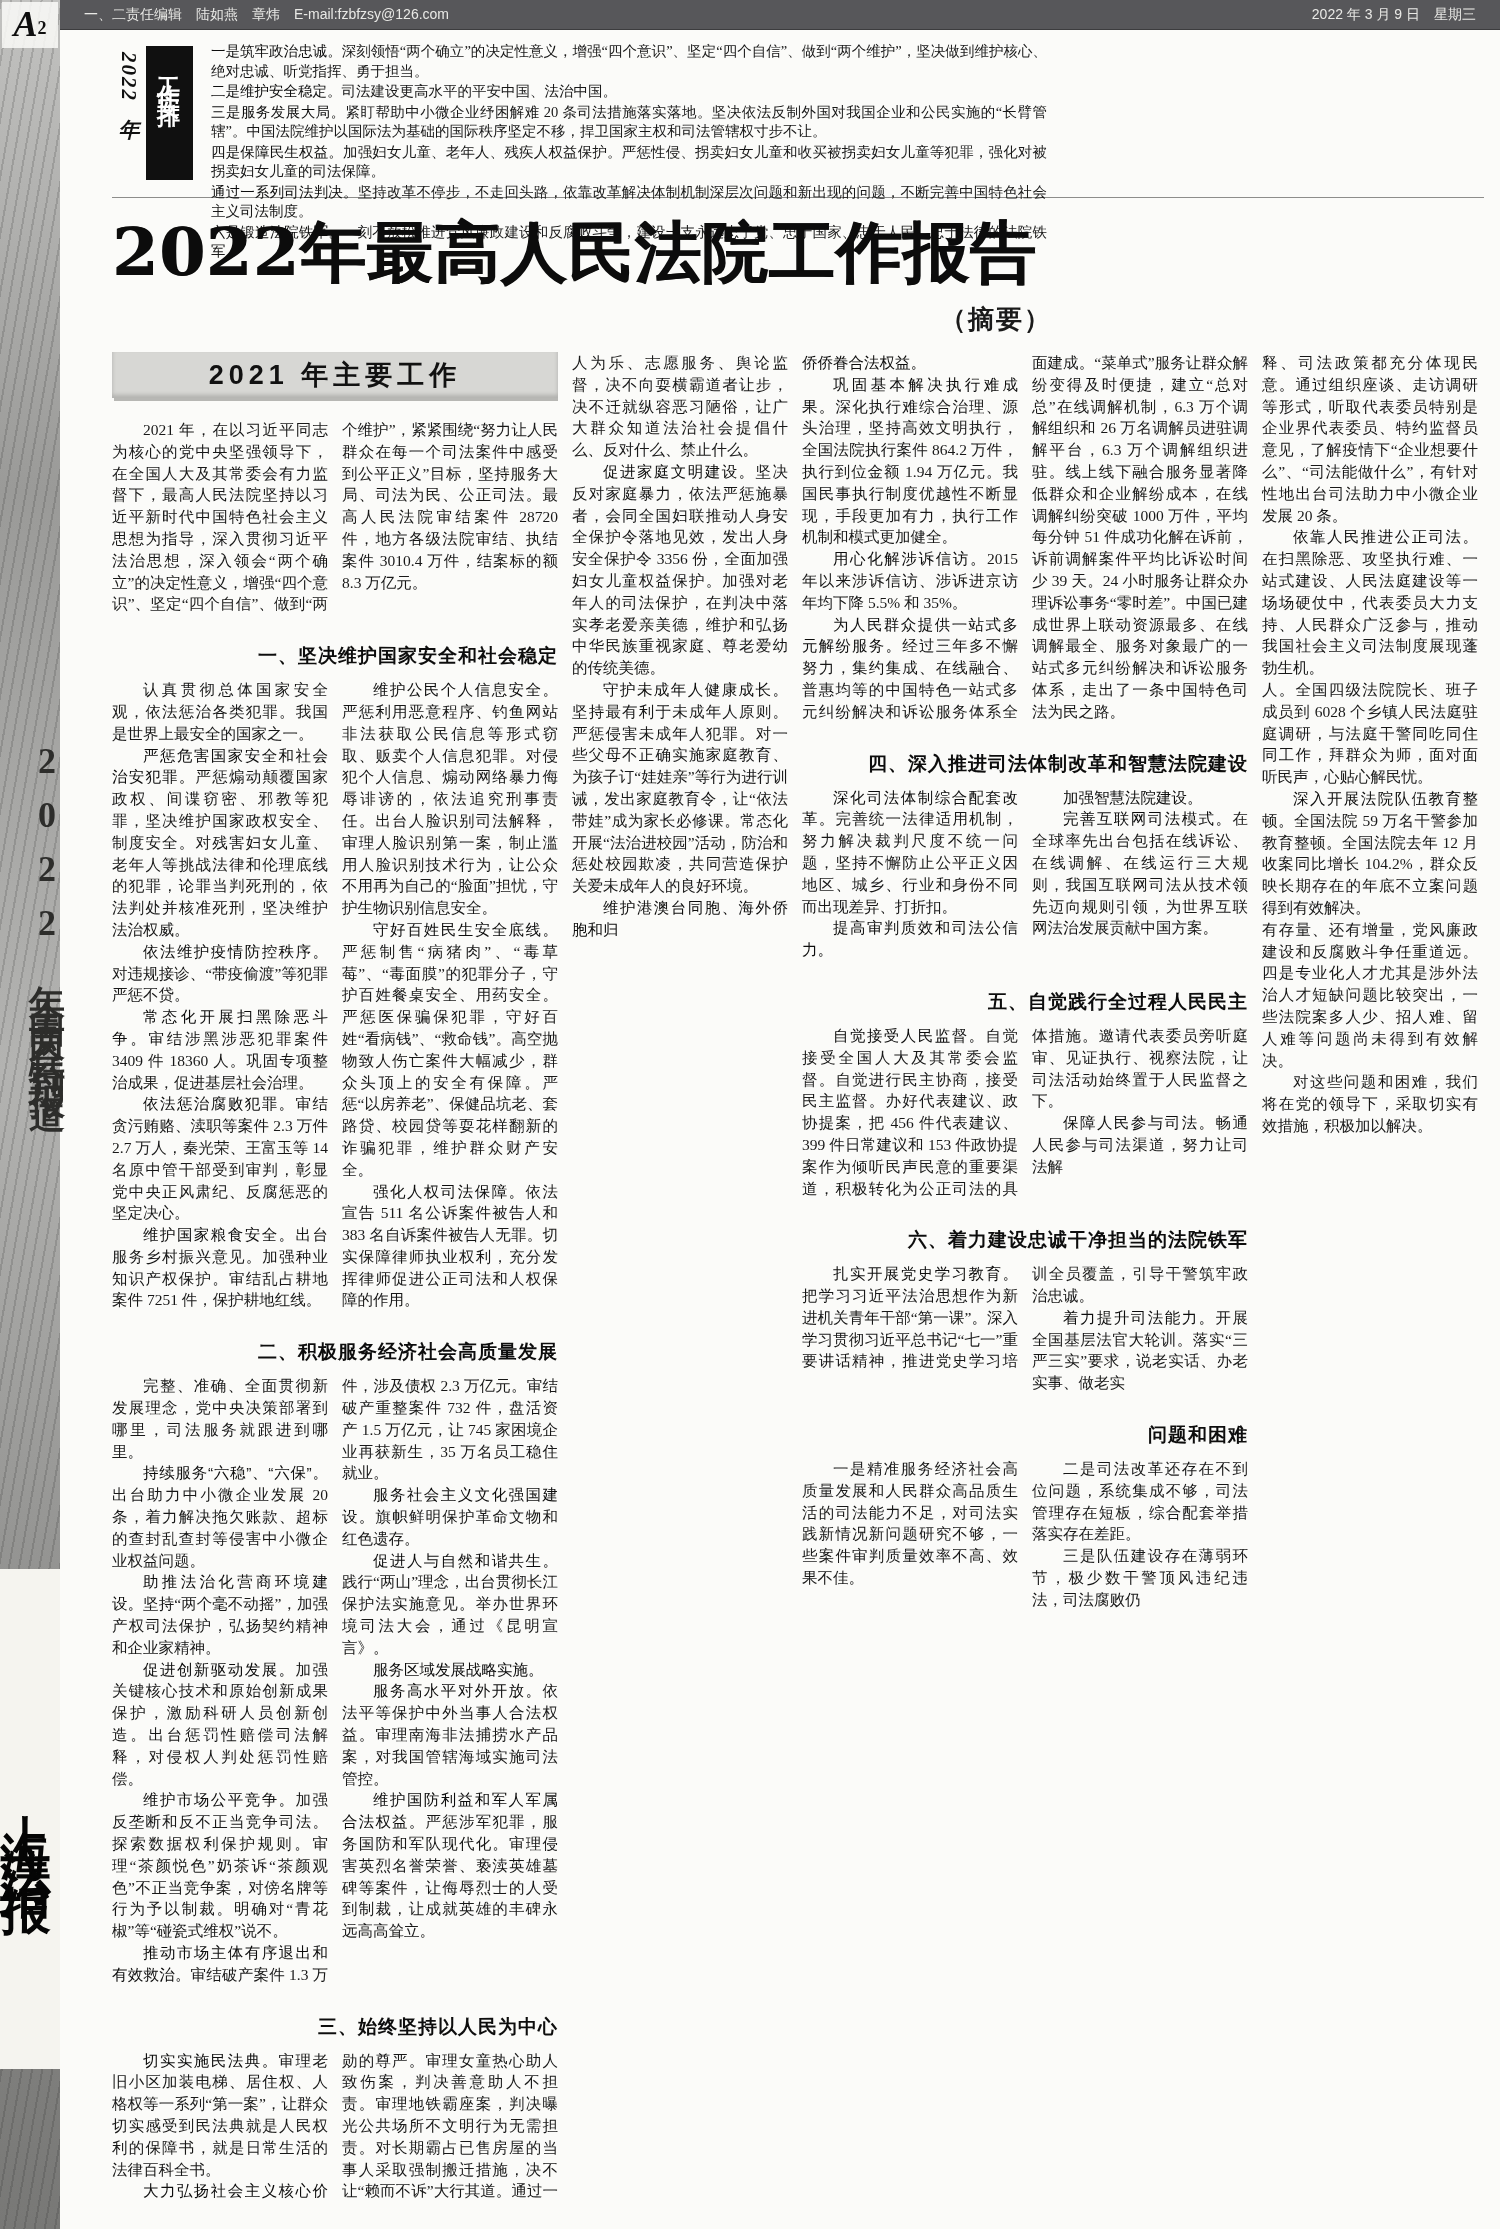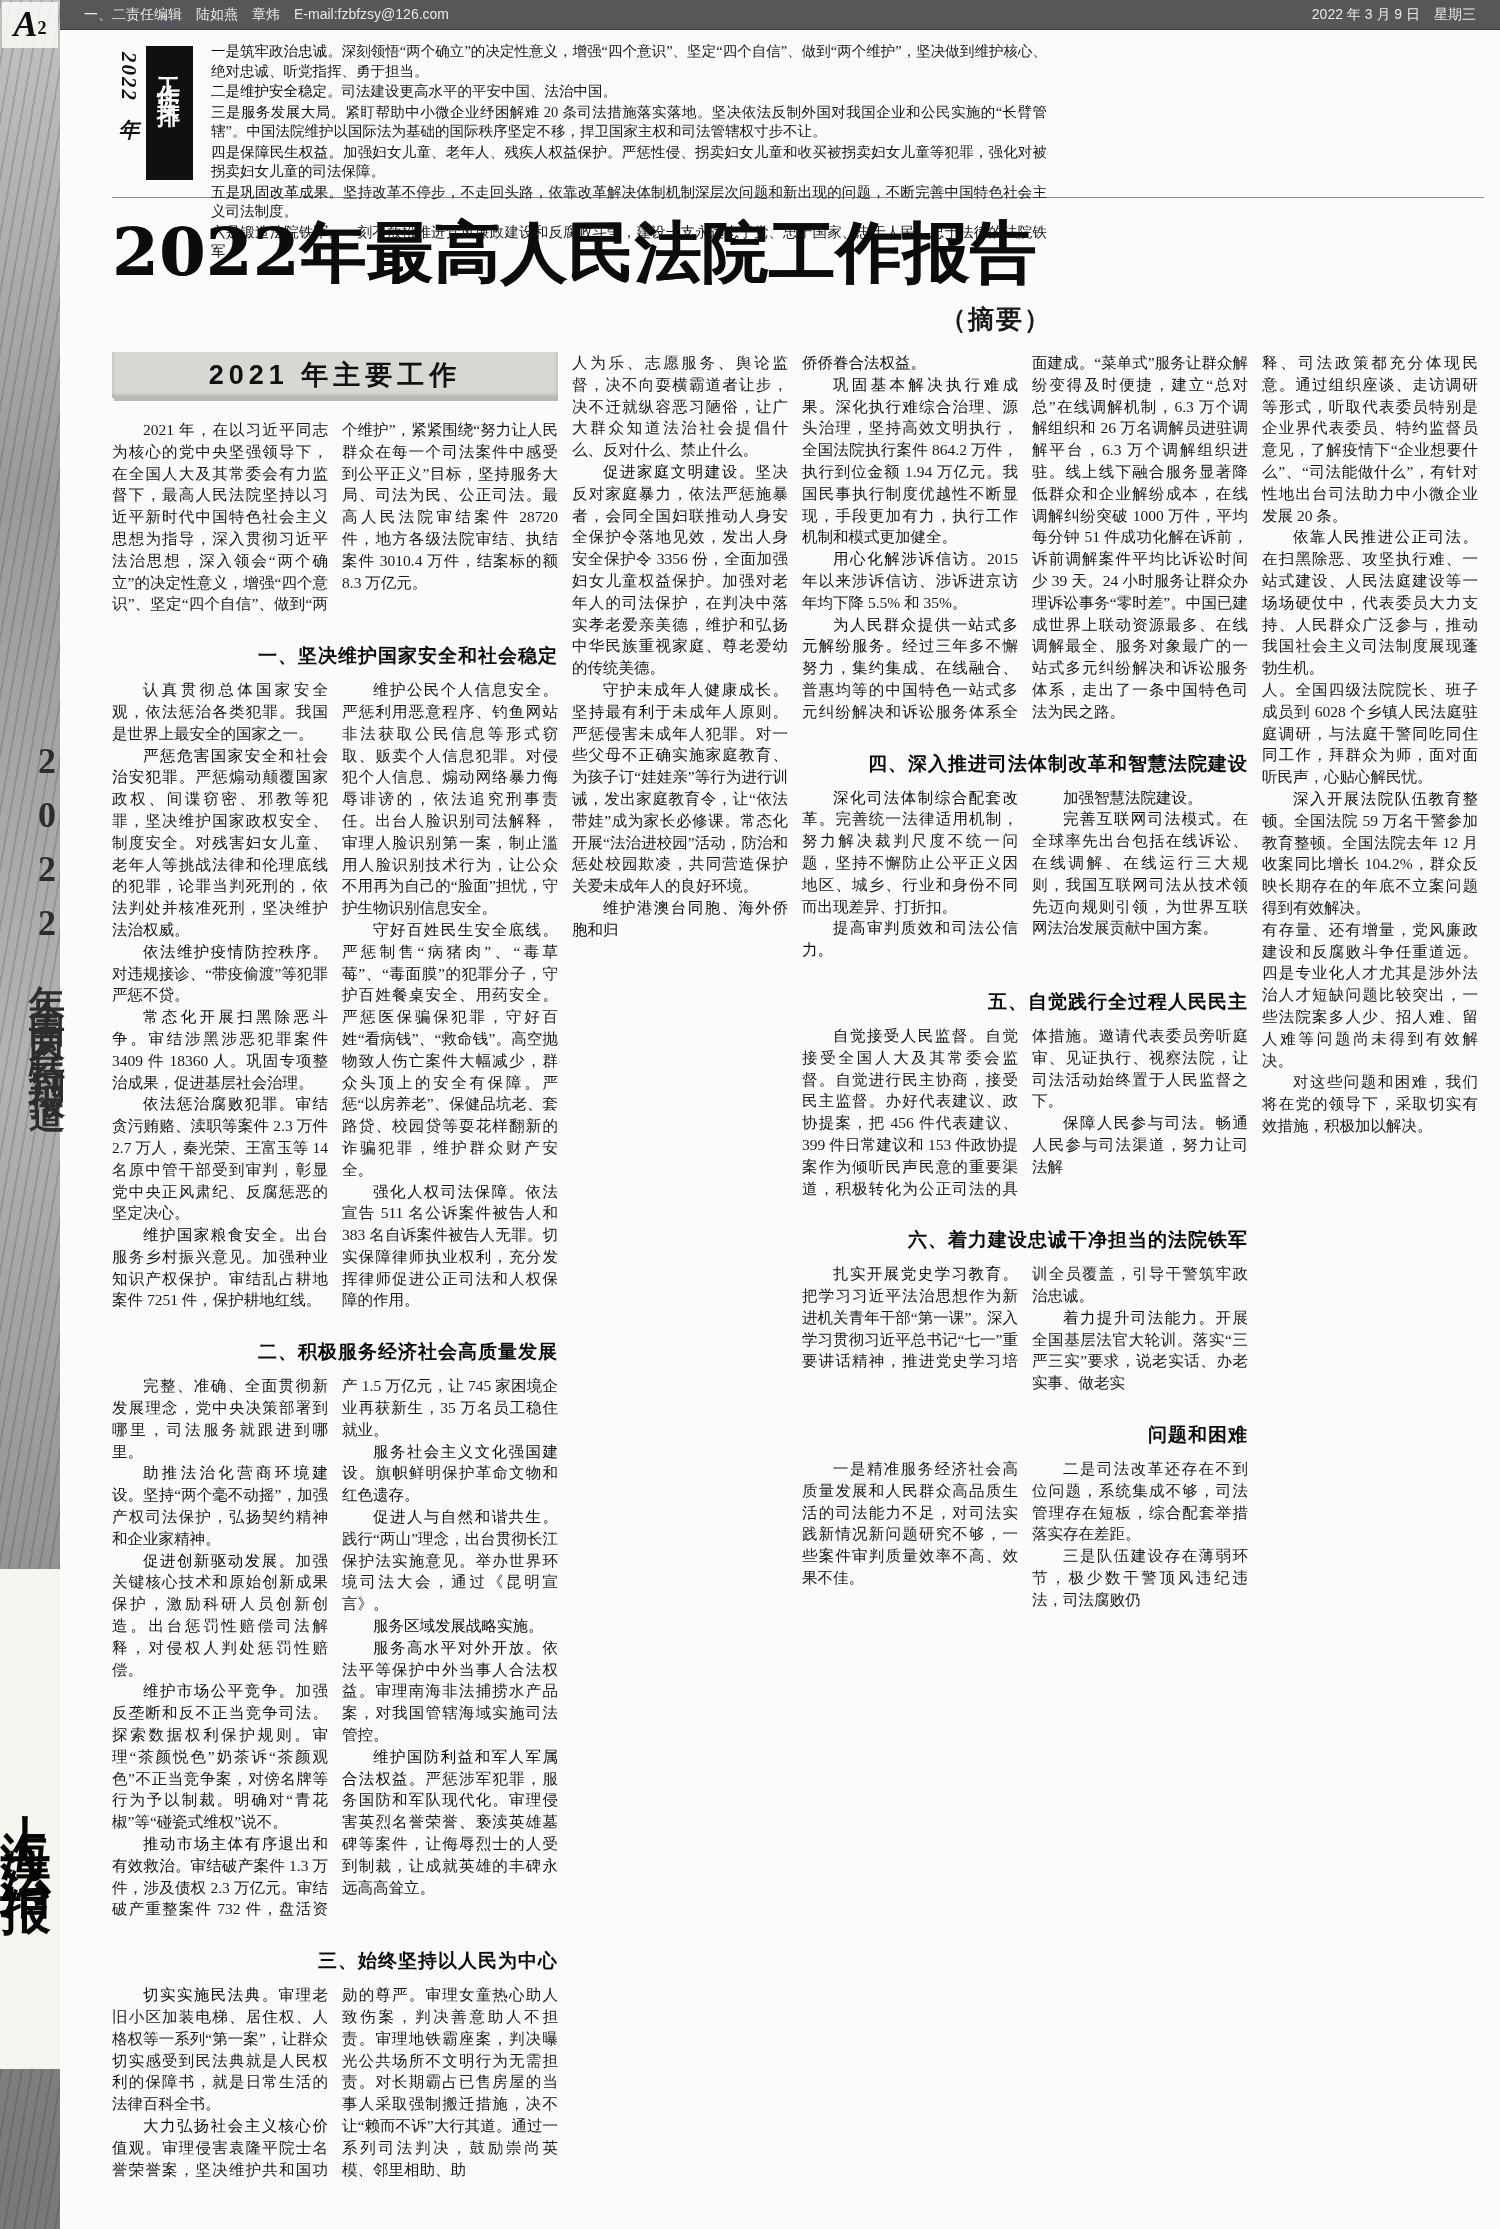--- a/index.html
+++ b/index.html
@@ -109,21 +109,21 @@
 <section class="plan-wrap">
   <div class="plan-label">
     <div class="plan-year">2022年</div>
     <div class="plan-title">工作安排</div>
   </div>
   <div class="plan-items para-host">
         <p class="para"><b>一是筑牢政治忠诚。</b>深刻领悟“两个确立”的决定性意义，增强“四个意识”、坚定“四个自信”、做到“两个维护”，坚决做到维护核心、绝对忠诚、听党指挥、勇于担当。</p>
         <p class="para"><b>二是维护安全稳定。</b>司法建设更高水平的平安中国、法治中国。</p>
         <p class="para"><b>三是服务发展大局。</b>紧盯帮助中小微企业纾困解难 20 条司法措施落实落地。坚决依法反制外国对我国企业和公民实施的“长臂管辖”。中国法院维护以国际法为基础的国际秩序坚定不移，捍卫国家主权和司法管辖权寸步不让。</p>
         <p class="para"><b>四是保障民生权益。</b>加强妇女儿童、老年人、残疾人权益保护。严惩性侵、拐卖妇女儿童和收买被拐卖妇女儿童等犯罪，强化对被拐卖妇女儿童的司法保障。</p>
-        <p class="para"><b>五是巩固改革成果。</b>坚持改革不停步，不走回头路，依靠改革解决体制机制深层次问题和新出现的问题，不断完善中国特色社会主义司法制度。</p>
+        <p class="para"><b>通过一系列司法判决。</b>坚持改革不停步，不走回头路，依靠改革解决体制机制深层次问题和新出现的问题，不断完善中国特色社会主义司法制度。</p>
         <p class="para"><b>六是锻造法院铁军。</b>一刻不放松推进党风廉政建设和反腐败斗争，建设一支永远忠于党、忠于国家、忠于人民、忠于法律的法院铁军。</p>
       </div>
 </section>
 
 <div class="headline-wrap">
   <h1 class="headline">2022年最高人民法院工作报告</h1>
   <div class="headline-sub">（摘要）</div>
 </div>
 
 <main class="body-grid">
@@ -146,20 +146,21 @@
             <p class="para"><b>维护公民个人信息安全。</b>严惩利用恶意程序、钓鱼网站非法获取公民信息等形式窃取、贩卖个人信息犯罪。对侵犯个人信息、煽动网络暴力侮辱诽谤的，依法追究刑事责任。出台人脸识别司法解释，审理人脸识别第一案，制止滥用人脸识别技术行为，让公众不用再为自己的“脸面”担忧，守护生物识别信息安全。</p>
             <p class="para"><b>守好百姓民生安全底线。</b>严惩制售“病猪肉”、“毒草莓”、“毒面膜”的犯罪分子，守护百姓餐桌安全、用药安全。严惩医保骗保犯罪，守好百姓“看病钱”、“救命钱”。高空抛物致人伤亡案件大幅减少，群众头顶上的安全有保障。严惩“以房养老”、保健品坑老、套路贷、校园贷等耍花样翻新的诈骗犯罪，维护群众财产安全。</p>
             <p class="para"><b>强化人权司法保障。</b>依法宣告 511 名公诉案件被告人和 383 名自诉案件被告人无罪。切实保障律师执业权利，充分发挥律师促进公正司法和人权保障的作用。</p>
           </div>
     </section>
 
     <section>
       <h3 class="sec-h">二、积极服务经济社会高质量发展</h3>
       <div class="cols2 para-host">
             <p class="para">完整、准确、全面贯彻新发展理念，党中央决策部署到哪里，司法服务就跟进到哪里。</p>
+            <p class="para"><b>持续服务“六稳”、“六保”。</b>出台助力中小微企业发展 20 条，着力解决拖欠账款、超标的查封乱查封等侵害中小微企业权益问题。</p>
             <p class="para"><b>助推法治化营商环境建设。</b>坚持“两个毫不动摇”，加强产权司法保护，弘扬契约精神和企业家精神。</p>
             <p class="para"><b>促进创新驱动发展。</b>加强关键核心技术和原始创新成果保护，激励科研人员创新创造。出台惩罚性赔偿司法解释，对侵权人判处惩罚性赔偿。</p>
             <p class="para"><b>维护市场公平竞争。</b>加强反垄断和反不正当竞争司法。探索数据权利保护规则。审理“茶颜悦色”奶茶诉“茶颜观色”不正当竞争案，对傍名牌等行为予以制裁。明确对“青花椒”等“碰瓷式维权”说不。</p>
             <p class="para"><b>推动市场主体有序退出和有效救治。</b>审结破产案件 1.3 万件，涉及债权 2.3 万亿元。审结破产重整案件 732 件，盘活资产 1.5 万亿元，让 745 家困境企业再获新生，35 万名员工稳住就业。</p>
             <p class="para"><b>服务社会主义文化强国建设。</b>旗帜鲜明保护革命文物和红色遗存。</p>
             <p class="para"><b>促进人与自然和谐共生。</b>践行“两山”理念，出台贯彻长江保护法实施意见。举办世界环境司法大会，通过《昆明宣言》。</p>
             <p class="para"><b>服务区域发展战略实施。</b></p>
             <p class="para"><b>服务高水平对外开放。</b>依法平等保护中外当事人合法权益。审理南海非法捕捞水产品案，对我国管辖海域实施司法管控。</p>
             <p class="para"><b>维护国防利益和军人军属合法权益。</b>严惩涉军犯罪，服务国防和军队现代化。审理侵害英烈名誉荣誉、亵渎英雄墓碑等案件，让侮辱烈士的人受到制裁，让成就英雄的丰碑永远高高耸立。</p>
           </div>

